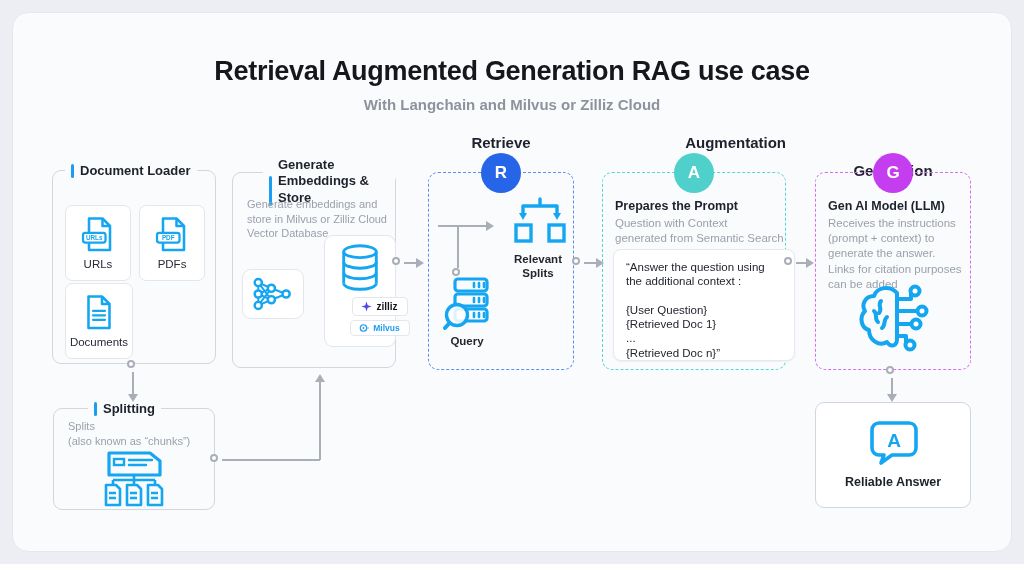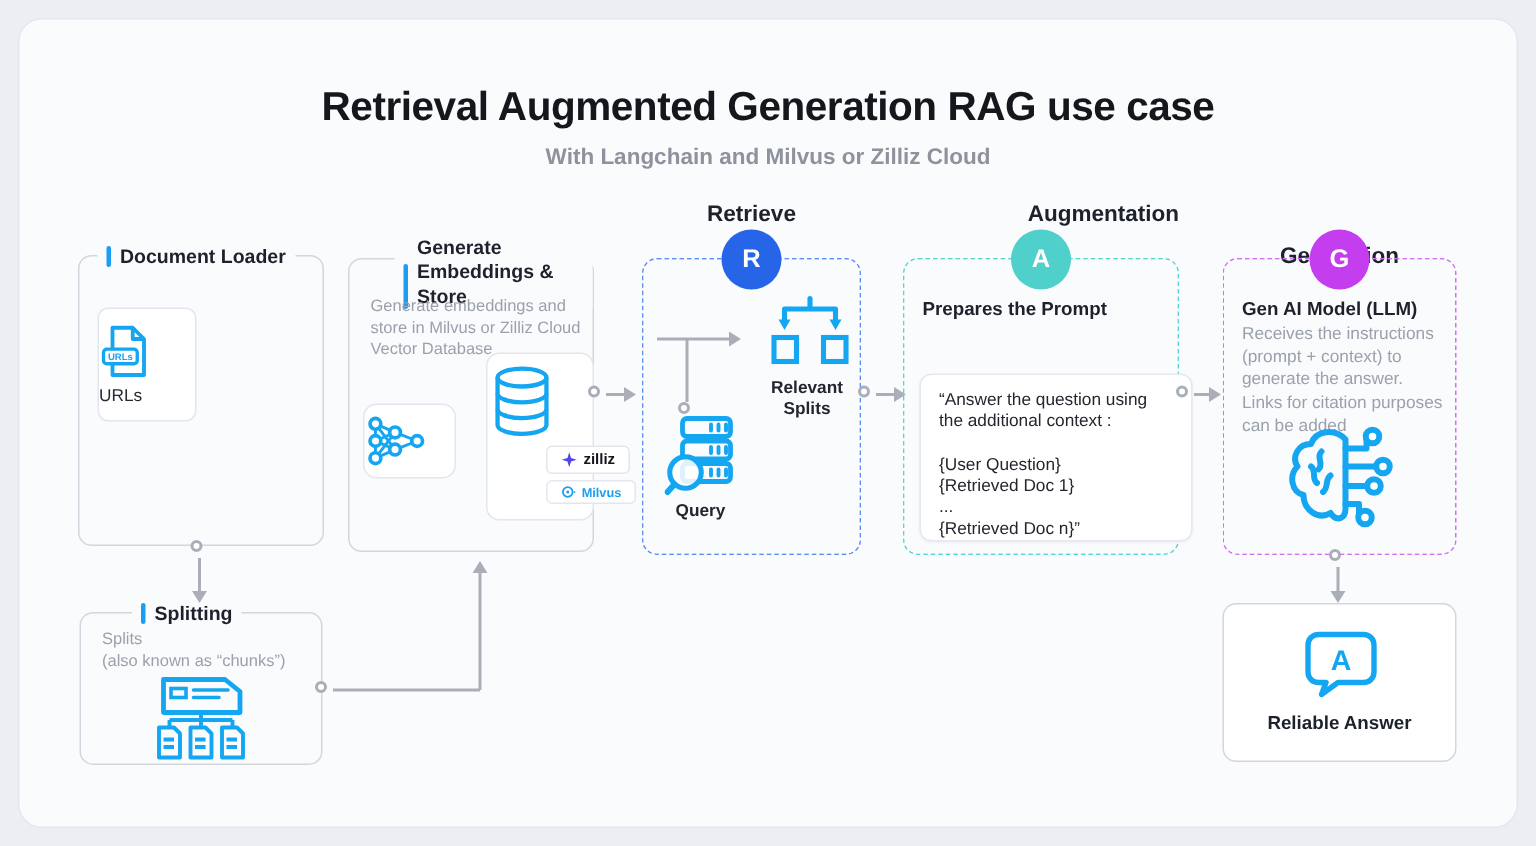--- a/index.html
+++ b/index.html
@@ -24,21 +24,21 @@
   .box-label { position:absolute; display:flex; align-items:center; gap:6px;
                background:#fafbfd; padding:0 6px; font-size:13px; font-weight:700; color:#1d212b;
                line-height:1.25; }
   .blue-bar { width:3px; background:#1b9df2; border-radius:2px; flex:0 0 3px; }
 
   .badge { position:absolute; left:50%; top:0; transform:translate(-50%,-50%);
            width:40px; height:40px; border-radius:50%; color:#fff; font-size:17px; font-weight:700;
            display:flex; align-items:center; justify-content:center; }
 
   .card { position:absolute; background:#fff; border:1px solid #e3e6ec; border-radius:7px;
-          display:flex; flex-direction:column; justify-content:center; }
+          display:flex; flex-direction:column; align-items:center; justify-content:center; }
   .card-label { font-size:11.5px; color:#262a33; margin-top:4px; }
 
   .gray-note { color:#9aa1ac; font-size:11px; line-height:1.32; }
 
   .dot { position:absolute; width:8px; height:8px; background:#fff;
          border:2px solid #a9aeb9; border-radius:50%; }
   .hline { position:absolute; height:2px; background:#a9aeb9; }
   .vline { position:absolute; width:2px; background:#a9aeb9; }
   .arr { position:absolute; width:0; height:0; }
   .arr.right { border-top:5px solid transparent; border-bottom:5px solid transparent; border-left:8px solid #a9aeb9; }
@@ -76,21 +76,38 @@
     <div class="card" style="left:12px;top:34px;width:66px;height:76px;">
       <svg width="36" height="38" viewBox="0 0 48 50">
         <path d="M12 3 H30 L40 13 V45 H12 Z" fill="none" stroke="#15a6f1" stroke-width="3.4" stroke-linejoin="round"></path>
         <path d="M30 3 V13 H40" fill="none" stroke="#15a6f1" stroke-width="3.4" stroke-linejoin="round"></path>
         <rect x="4" y="22" width="30" height="13" rx="3" fill="#fff" stroke="#15a6f1" stroke-width="3"></rect>
         <text x="19" y="32" text-anchor="middle" font-size="8.5" font-weight="bold" fill="#15a6f1" font-family="Liberation Sans, sans-serif">URLs</text>
       </svg>
       <div class="card-label">URLs</div>
     </div>
 
-
+    <div class="card" style="left:86px;top:34px;width:66px;height:76px;">
+      <svg width="36" height="38" viewBox="0 0 48 50">
+        <path d="M12 3 H30 L40 13 V45 H12 Z" fill="none" stroke="#15a6f1" stroke-width="3.4" stroke-linejoin="round"></path>
+        <path d="M30 3 V13 H40" fill="none" stroke="#15a6f1" stroke-width="3.4" stroke-linejoin="round"></path>
+        <rect x="4" y="22" width="30" height="13" rx="3" fill="#fff" stroke="#15a6f1" stroke-width="3"></rect>
+        <text x="19" y="32" text-anchor="middle" font-size="8.5" font-weight="bold" fill="#15a6f1" font-family="Liberation Sans, sans-serif">PDF</text>
+      </svg>
+      <div class="card-label">PDFs</div>
+    </div>
+
+    <div class="card" style="left:12px;top:112px;width:68px;height:76px;">
+      <svg width="36" height="38" viewBox="0 0 48 50">
+        <path d="M10 3 H28 L38 13 V45 H10 Z" fill="none" stroke="#15a6f1" stroke-width="3.4" stroke-linejoin="round"></path>
+        <path d="M28 3 V13 H38" fill="none" stroke="#15a6f1" stroke-width="3.4" stroke-linejoin="round"></path>
+        <path d="M16 22 H32 M16 28 H32 M16 34 H32" stroke="#15a6f1" stroke-width="3" stroke-linecap="round"></path>
+      </svg>
+      <div class="card-label">Documents</div>
+    </div>
   </div>
 
   <div class="box" style="left:53px;top:408px;width:162px;height:102px;">
     <div class="box-label" style="left:34px;top:-10px;height:20px;">
       <div class="blue-bar" style="height:14px;"></div>
       <span>Splitting</span>
     </div>
     <div class="gray-note pre" style="position:absolute;left:14px;top:10px;">Splits
 (also known as “chunks”)</div>
     <svg style="position:absolute;left:44px;top:40px;" width="72" height="58" viewBox="0 0 72 58">
@@ -188,20 +205,22 @@
       </g>
       <circle cx="14" cy="38" r="10.5" fill="#fff" fill-opacity="0.85" stroke="#15a6f1" stroke-width="3.4"></circle>
       <path d="M6.5 46 L2 51" stroke="#15a6f1" stroke-width="4" stroke-linecap="round"></path>
     </svg>
     <div class="icon-label" style="position:absolute;left:6px;top:162px;width:64px;">Query</div>
   </div>
 
   <div class="dashed" style="left:602px;top:172px;width:184px;height:198px;border:1.6px dashed #56d6d1;">
     <div class="badge" style="background:#4fd0cb;">A</div>
     <div style="position:absolute;left:12px;top:26px;font-size:12.5px;font-weight:700;color:#1d212b;">Prepares the Prompt</div>
+    <div class="gray-note pre" style="position:absolute;left:12px;top:43px;font-size:11.5px;">Question with Context
+generated from Semantic Search</div>
     <div class="prompt-card pre" style="left:10px;top:76px;width:182px;height:112px;">“Answer the question using
 the additional context :
 
 {User Question}
 {Retrieved Doc 1}
 ...
 {Retrieved Doc n}”</div>
   </div>
 
   <div class="dashed" style="left:815px;top:172px;width:156px;height:198px;border:1.6px dashed #d26ff5;">

